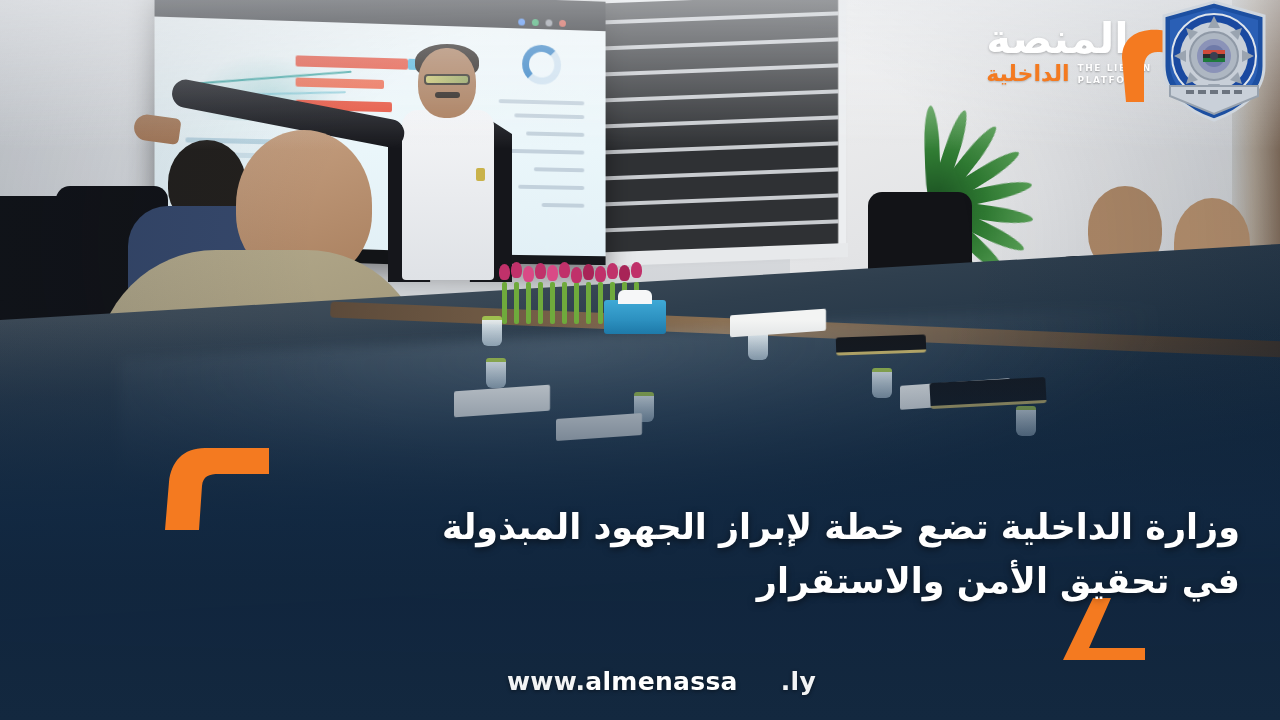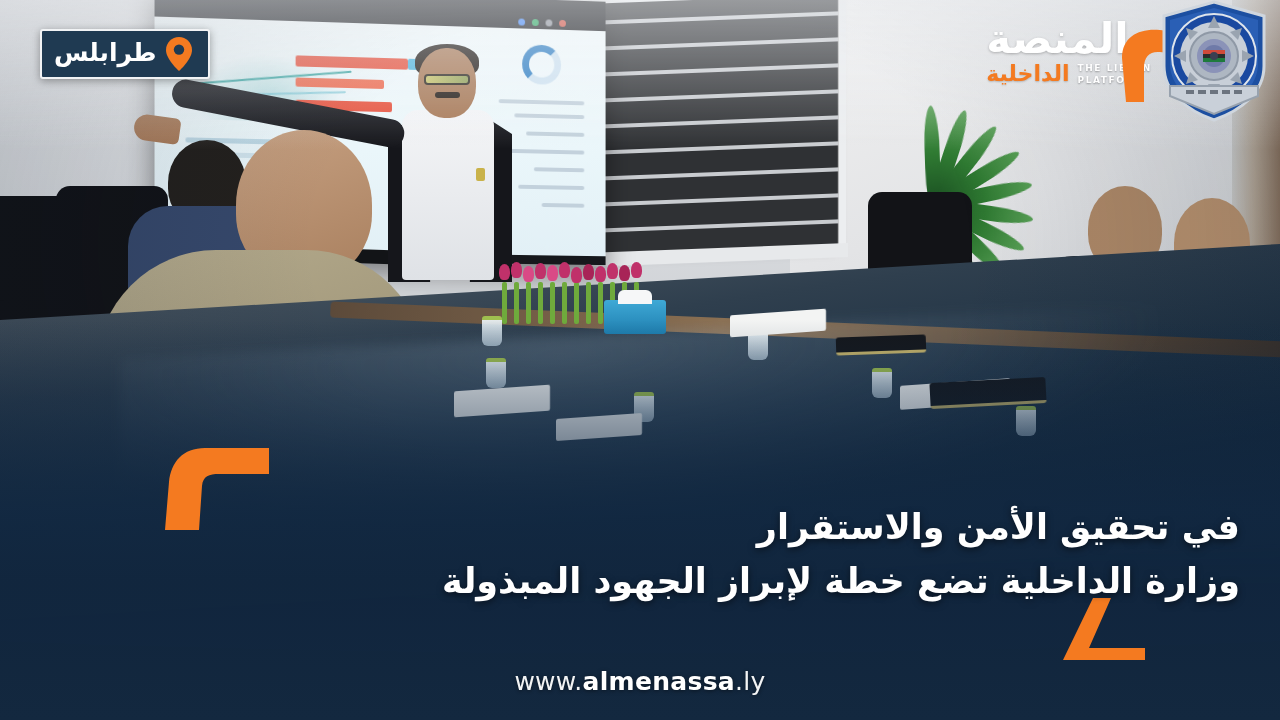--- a/index.html
+++ b/index.html
@@ -265,21 +265,21 @@
   
   .bracket-tl{position:absolute;left:165px;top:448px;width:104px;height:82px;}
   .bracket-br{position:absolute;left:1053px;top:598px;width:92px;height:62px;}
 
   
   .site{
     position:absolute;left:0;bottom:24px;width:1280px;text-align:center;
     color:#ffffff;font-size:25px;letter-spacing:.3px;direction:ltr;
     text-shadow:0 1px 4px rgba(0,0,0,.5);
   }
-  .site .thin{font-weight:normal;opacity:.95;}
+  .site .thin{font-weight:bold;opacity:.95;margin-left:43px;}
   .site .fat{font-weight:bold;}
 </style>
 </head>
 <body>
 
 <div id="stage">
 
   <div class="photo">
 
     <div class="wall"></div>
@@ -406,29 +406,20 @@
     <div class="paper" style="left:900px;top:382px;width:110px;height:24px;"></div>
 
     <div class="folder" style="left:930px;top:380px;width:116px;height:26px;transform:rotate(-3deg);"></div>
     <div class="folder" style="left:836px;top:336px;width:90px;height:18px;transform:rotate(-2deg);"></div>
 
     <div class="vignette"></div>
     <div class="top-fade"></div>
     <div class="bottom-fade"></div>
   </div>
 
-  <div class="loc-badge">
-    <span class="pin">
-      <svg viewBox="0 0 26 34" width="26" height="34">
-        <path d="M13 0C5.8 0 0 5.8 0 13c0 9.6 13 21 13 21s13-11.4 13-21C26 5.8 20.2 0 13 0z" fill="#f47a20"></path>
-        <circle cx="13" cy="12.6" r="5.2" fill="#1f3a52"></circle>
-      </svg>
-    </span>
-    <span class="loc-text">طرابلس</span>
-  </div>
 
   <div class="brand">
     <span class="brand-ar">المنصة</span>
     <span class="brand-sub">
       <span class="brand-en">
         <span>THE LIBYAN</span><br>
         <span>PLATFORM</span>
       </span>
       <span class="brand-ar2">الداخلية</span>
     </span>
@@ -482,21 +473,21 @@
     </svg>
   </span>
 
   <span class="bracket-br">
     <svg viewBox="0 0 92 62" width="92" height="62">
       <path d="M40 0 L58 0 L36 50 L92 50 L92 62 L10 62 Z" fill="#f47a20"></path>
     </svg>
   </span>
 
   <div class="headline">
+    <span class="ln">وزارة الداخلية تضع خطة لإبراز الجهود المبذولة</span>
     <span class="ln">في تحقيق الأمن والاستقرار</span>
-    <span class="ln">وزارة الداخلية تضع خطة لإبراز الجهود المبذولة</span>
   </div>
 
   <div class="site">
     <span class="thin">www.</span><span class="fat">almenassa</span><span class="thin">.ly</span>
   </div>
 
 </div>
 
 </body></html>

